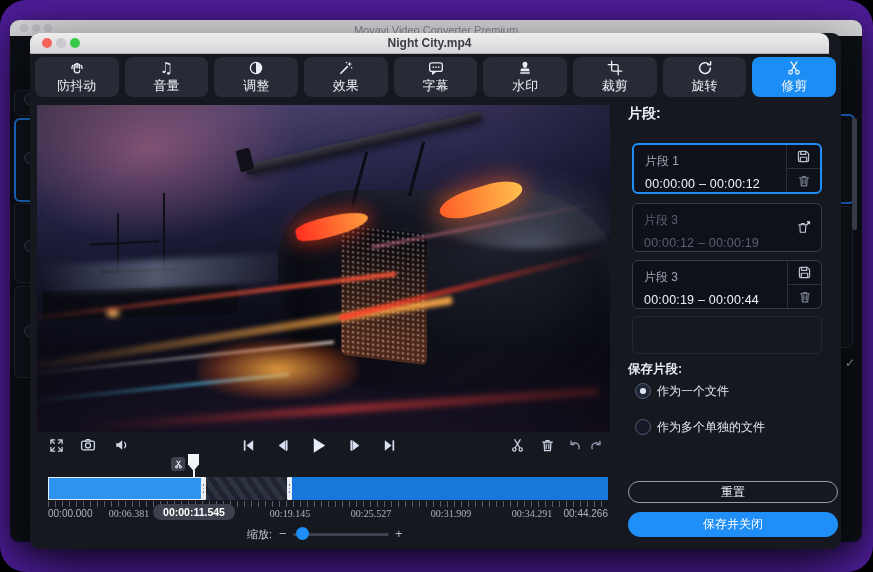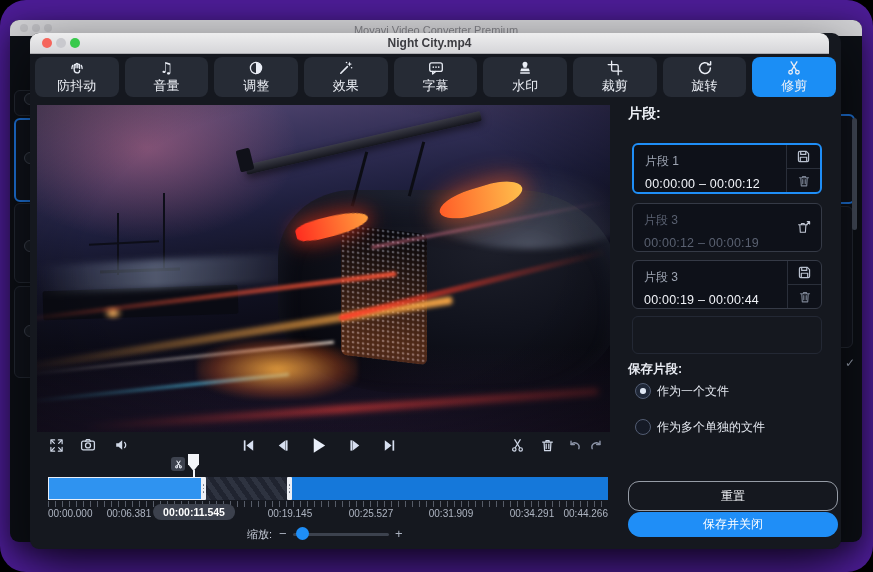--- a/index.html
+++ b/index.html
@@ -99,21 +99,21 @@
   .seg{position:absolute;top:0;height:23px;box-sizing:border-box;}
   .seg.sel{left:0;width:157px;background:#2f93f0;border:1px solid #e8eef8;}
   .seg.cut{left:157px;width:85px;background:repeating-linear-gradient(55deg,#2e3340 0 5px,#202430 5px 10px);}
   .seg.keep{left:242px;width:318px;background:#1578da;}
   .hdl{position:absolute;top:0;width:5px;height:23px;background:#eceff5;border-radius:1px;
        display:flex;flex-direction:column;align-items:center;justify-content:center;gap:2px;}
   .hdl i{width:1.5px;height:1.5px;background:#6b7280;border-radius:50%;}
   .ruler{position:absolute;left:18px;top:468px;width:560px;height:6px;
          background:repeating-linear-gradient(90deg,#565c68 0 1px,transparent 1px 7px);}
   .tlab{position:absolute;top:475px;font-size:10px;color:#aeb5c2;white-space:nowrap;}
-  .c{transform:translateX(-50%);}
+  .c{transform:translateX(-50%);font-family:Liberation Serif, serif;}
   .pill{position:absolute;left:164px;top:471px;transform:translateX(-50%);background:#3c414d;
         border-radius:9px;padding:2px 10px;font-size:10.5px;font-weight:bold;color:#fff;white-space:nowrap;}
 
   
   .zoomrow{position:absolute;left:0;top:491px;width:587px;height:22px;color:#c6ccd8;font-size:11px;}
   .zlabel{position:absolute;left:217px;top:3px;}
   .zminus{position:absolute;left:249px;top:2px;font-size:13px;color:#aab1bf;}
   .ztrack{position:absolute;left:263px;top:9px;width:96px;height:3px;border-radius:2px;background:#3c424e;}
   .zthumb{position:absolute;left:266px;top:3px;width:13px;height:13px;border-radius:50%;background:#1e8ef7;}
   .zplus{position:absolute;left:365px;top:2px;font-size:13px;color:#aab1bf;}
@@ -131,21 +131,21 @@
   .cicons{width:33px;border-left:1px solid #2a2f3a;display:flex;flex-direction:column;}
   .cic{flex:1;display:flex;align-items:center;justify-content:center;color:#b9c1cf;}
   .cic.dim{color:#7c8494;border-top:1px solid #2a2f3a;}
   .cic.single{border:none;color:#c3c9d6;}
   .saveheading{position:absolute;left:598px;top:328px;font-size:12.5px;font-weight:bold;color:#e8ebf2;}
   .radiorow{position:absolute;left:605px;height:16px;display:flex;align-items:center;gap:6px;}
   .radio{width:14px;height:14px;border-radius:50%;border:1.5px solid #525c72;background:#151a26;position:relative;}
   .radio.on{background:#1f2737;}
   .radio.on::after{content:"";position:absolute;left:4.2px;top:4.2px;width:5.5px;height:5.5px;border-radius:50%;background:#dfe6f2;}
   .rlabel{font-size:12px;color:#e3e7ef;}
-  .resetbtn{position:absolute;left:598px;top:448px;width:210px;height:30px;border:1px solid #969ca6;
+  .resetbtn{position:absolute;left:598px;top:448px;width:210px;height:22px;border:1px solid #969ca6;
             border-radius:11px;color:#f0f2f6;font-size:12px;display:flex;align-items:center;justify-content:center;
             box-sizing:border-box;background:transparent;}
   .savebtn{position:absolute;left:598px;top:479px;width:210px;height:25px;background:#1f8ef7;
            border-radius:12.5px;color:#fff;font-size:12px;display:flex;align-items:center;justify-content:center;}
 </style>
 </head>
 <body>
 
 <div class="stage">
   <div class="backdrop">

